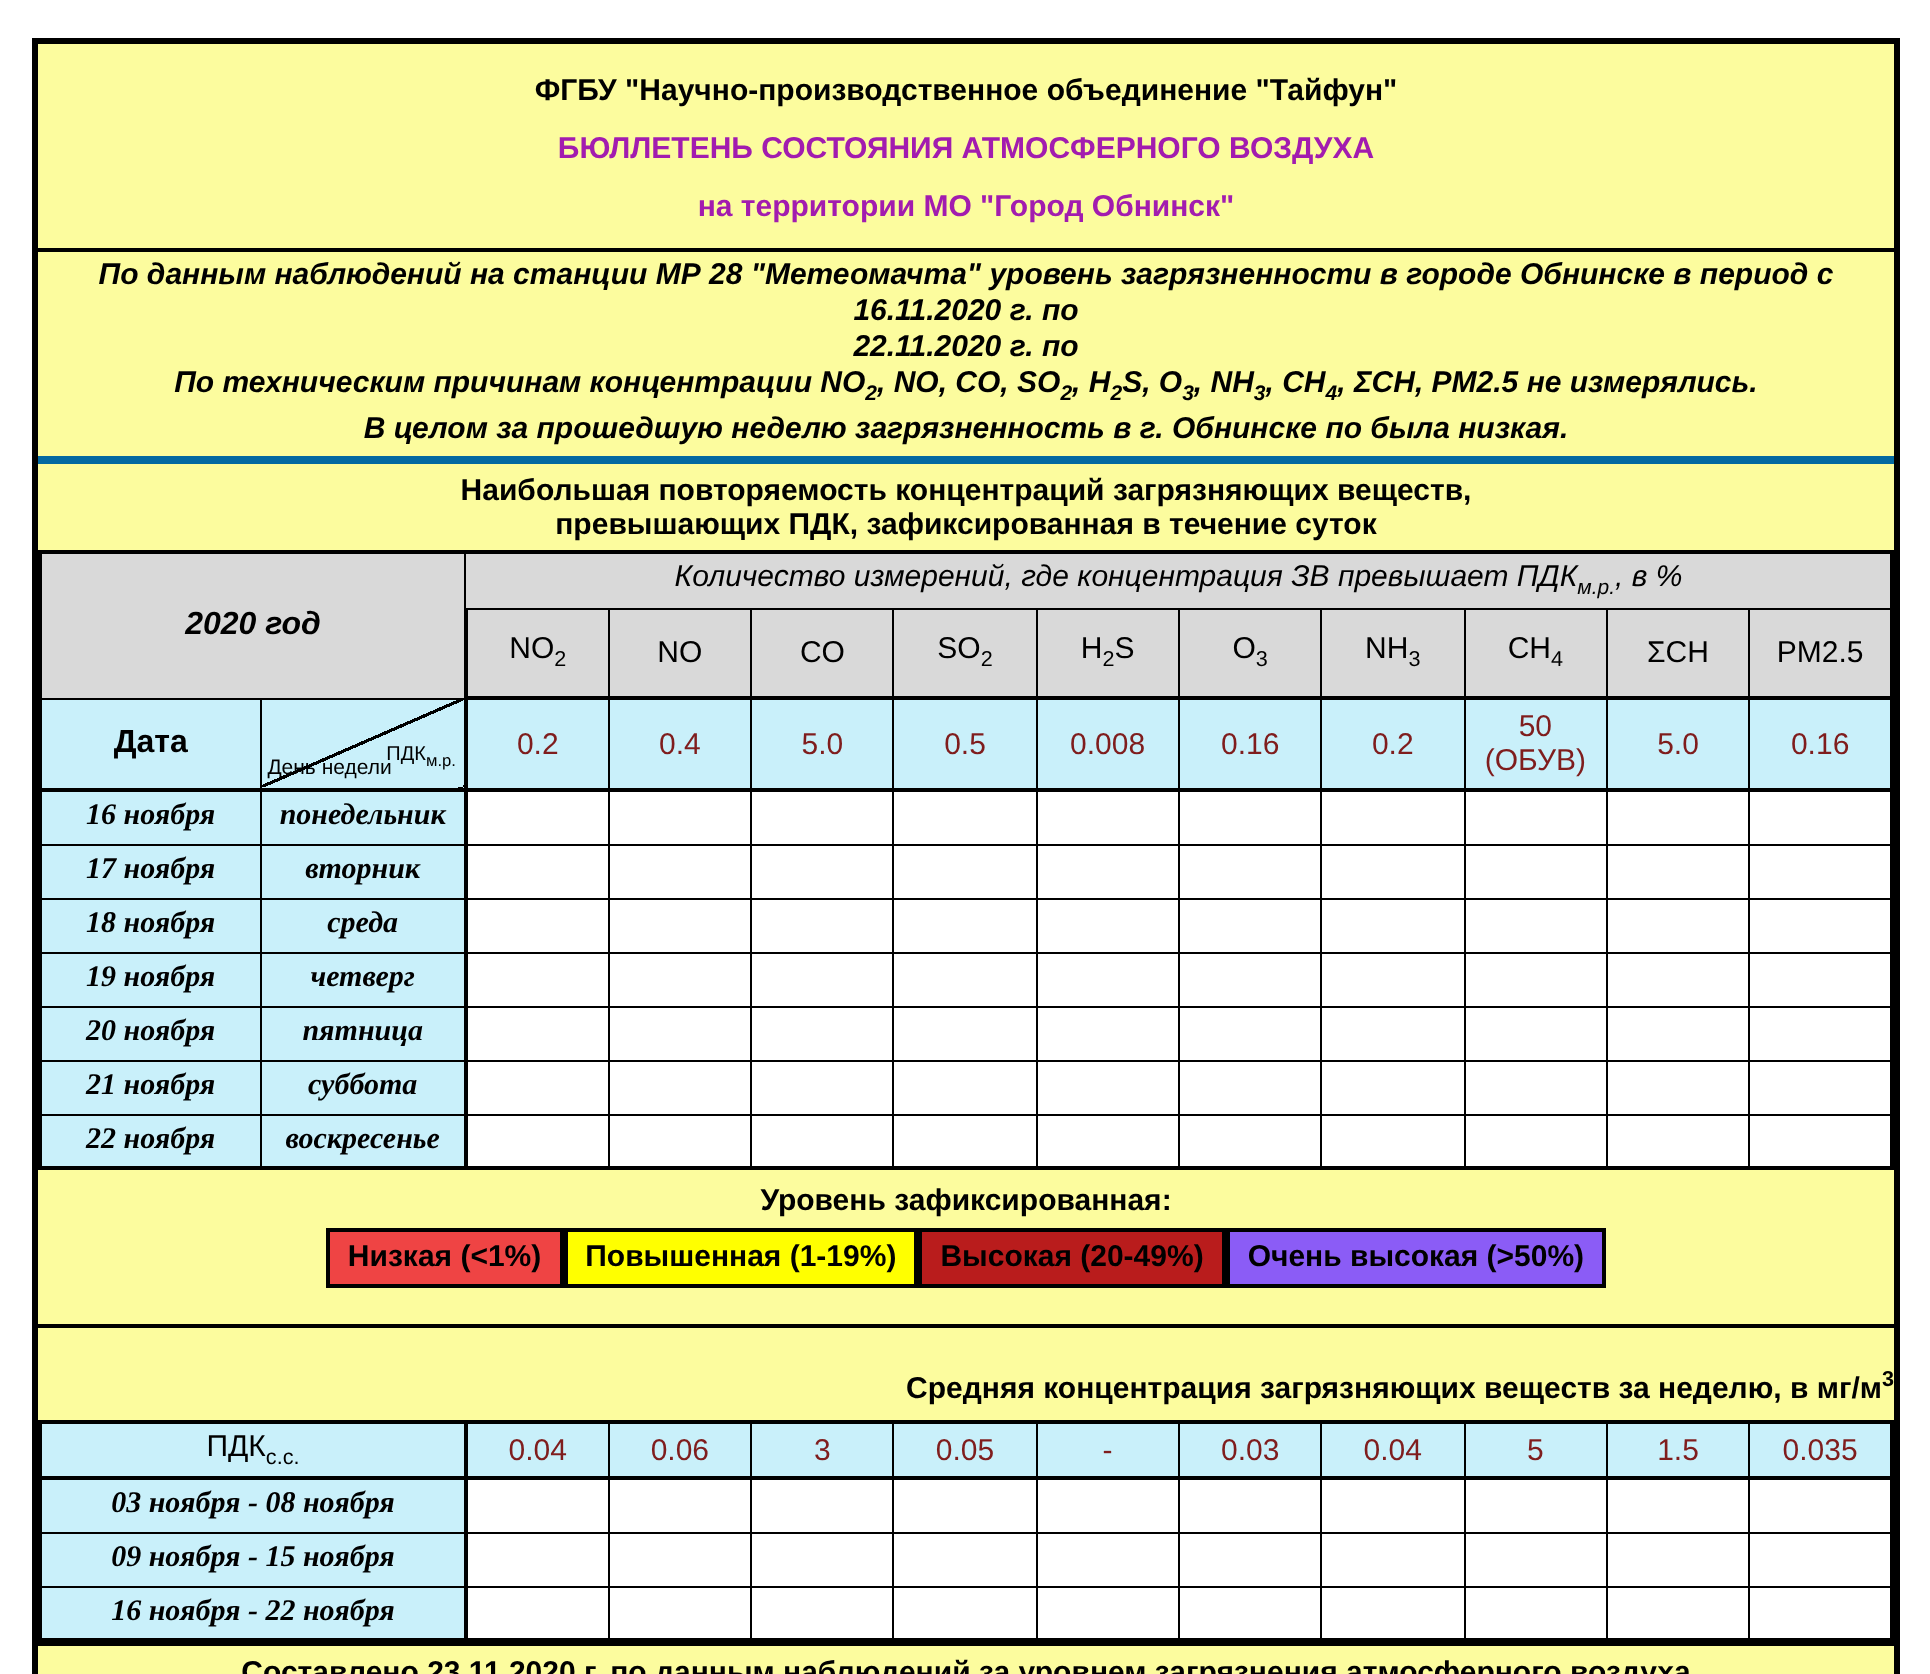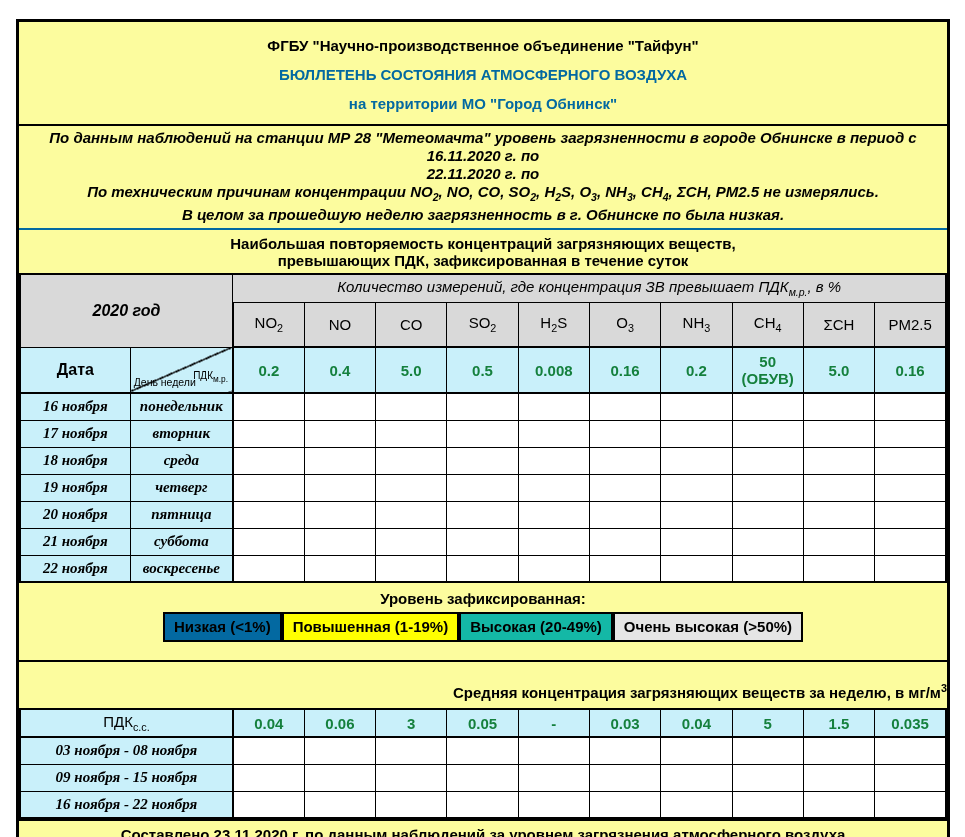--- a/index.html
+++ b/index.html
@@ -7,24 +7,24 @@
   body { position: relative; font-family: "Liberation Sans", sans-serif; color: #000; }
   .doc {
     position: absolute; left: 16px; top: 19px; width: 934px;
     border: 3px solid #000; background: #FCFC9E;
   }
   .center { text-align: center; }
 
   
   .title-block { padding: 9px 0 6px 0; border-bottom: 2px solid #000; }
   .title-block div { line-height: 29px; font-weight: bold; font-size: 15px; }
-  .title-blue { color: #0369a1; }
-
-  
-  .notice-block { padding: 3px 4px 4px 4px; border-bottom: 2px solid #0369a1; }
+  .title-blue { color: #a21caf; }
+
+  
+  .notice-block { padding: 3px 4px 4px 4px; border-bottom: 4px solid #0369a1; }
   .notice-block div { font-weight: bold; font-style: italic; font-size: 15px; line-height: 18px; text-align: center; }
   .notice-block sub { font-size: 70%; }
 
   
   .section-title { padding: 5px 0 4px 0; }
   .section-title div { font-weight: bold; font-size: 15px; line-height: 17px; text-align: center; }
 
   
   table { width: 100%; border-collapse: collapse; table-layout: fixed; border: 2px solid #000; }
   td { border: 1px solid #000; text-align: center; vertical-align: middle; font-size: 15px; overflow: hidden; }
@@ -32,21 +32,21 @@
   .gray { background: #D9D9D9; }
   .cyan { background: #C9F0FA; }
   .white { background: #FFFFFF; }
   .b-left2 { border-left: 2px solid #000; }
   .year-cell { font-weight: bold; font-style: italic; font-size: 16px; }
   .meas-cell { font-weight: normal; font-style: italic; font-size: 15px; height: 28px; }
   .meas-cell sub { font-size: 70%; }
   .poll-cell { height: 45px; font-weight: normal; border-bottom: 2px solid #000; }
   .poll-cell sub { font-size: 72%; }
   .pdk-row td { height: 46px; border-bottom: 2px solid #000; }
-  .pdk-val { color: #15803d; font-weight: bold; }
+  .pdk-val { color: #7f1d1d; font-weight: normal; }
   .date-hdr { font-weight: bold; font-size: 16px; text-align: center; }
   .diag-cell {
     position: relative; padding: 0;
     background-image: linear-gradient(to bottom right,
       rgba(0,0,0,0) calc(50% - 0.8px), #000 calc(50% - 0.8px),
       #000 calc(50% + 0.8px), rgba(0,0,0,0) calc(50% + 0.8px));
   }
   .diag-top { position: absolute; top: 22px; right: 4px; font-size: 10px; }
   .diag-bottom { position: absolute; bottom: 4px; left: 3px; font-size: 10.5px; }
   .day-row td { height: 27px; }
@@ -240,24 +240,24 @@
           <td class="white"></td>
           <td class="white"></td>
           <td class="white"></td>
     </tr>
   </tbody>
     </table>
 
   <div class="legend-block">
     <div class="legend-title">Уровень зафиксированная:</div>
     <div class="legend-row">
-      <span class="legend-box" style="background-color: #0369a1;">Низкая (&lt;1%)</span>
+      <span class="legend-box" style="background-color: #ef4444;">Низкая (&lt;1%)</span>
       <span class="legend-box" style="background-color: rgb(255, 255, 0);">Повышенная (1-19%)</span>
-      <span class="legend-box" style="background-color: #14b8a6;">Высокая (20-49%)</span>
-      <span class="legend-box" style="background-color: #e5e5e5;">Очень высокая (&gt;50%)</span>
+      <span class="legend-box" style="background-color: #b91c1c;">Высокая (20-49%)</span>
+      <span class="legend-box" style="background-color: #8b5cf6;">Очень высокая (&gt;50%)</span>
     </div>
   </div>
 
   <div class="avg-title">Средняя концентрация загрязняющих веществ за неделю, в мг/м<sup>3</sup></div>
 
   <table>
     <colgroup>
       <col class="col-date">
         <col class="col-day">
       <col class="col-p">

